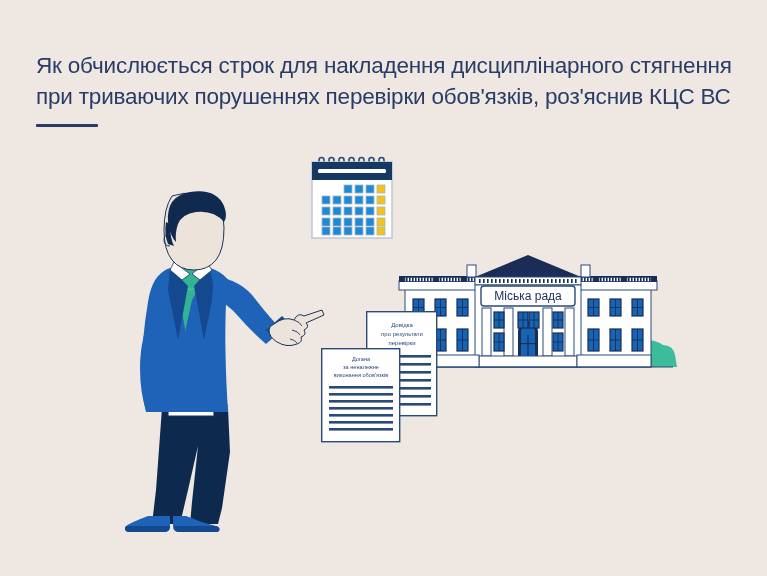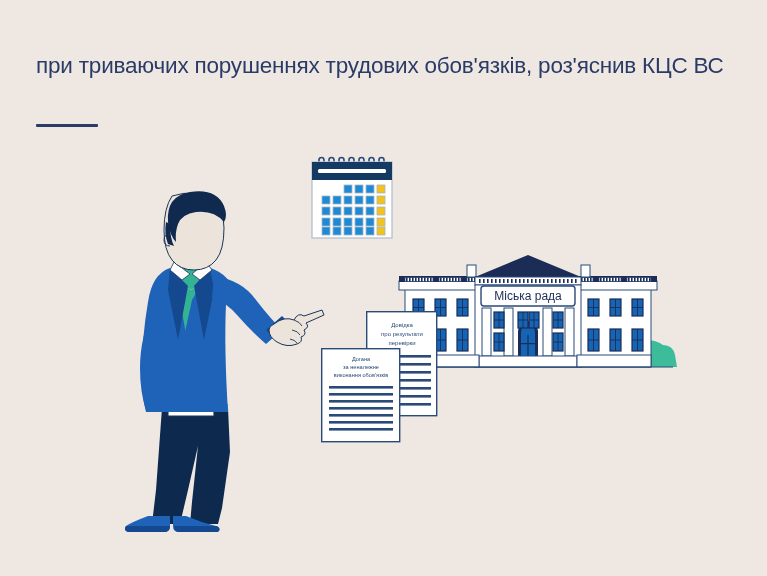--- a/index.html
+++ b/index.html
@@ -28,21 +28,22 @@
   
   .art{position:absolute;}
   svg{display:block;overflow:visible;}
 </style>
 </head>
 <body>
 
 <div id="stage">
 
   <div id="headline">
-    <span class="ln">при триваючих порушеннях трудових обов'язків, роз'яснив КЦС ВС</span>
+    <span class="ln">Як обчислюється строк для накладення дисциплінарного стягнення</span>
+    <span class="ln">при триваючих порушеннях перевірки обов'язків, роз'яснив КЦС ВС</span>
   </div>
   <div id="rule"></div>
 
   <div class="art" style="left:383px;top:255px;">
     <svg width="290" height="120" viewBox="0 0 290 120">
 
       <g>
         <path d="M38 112 q6 -16 20 -14 q8 -10 20 -4 q10 -2 14 6 l4 12 z" fill="#3dbc9b"></path>
         <path d="M228 112 q8 -22 26 -20 q12 -12 26 -2 q10 0 12 10 l2 12 z" fill="#3dbc9b"></path>
       </g>

